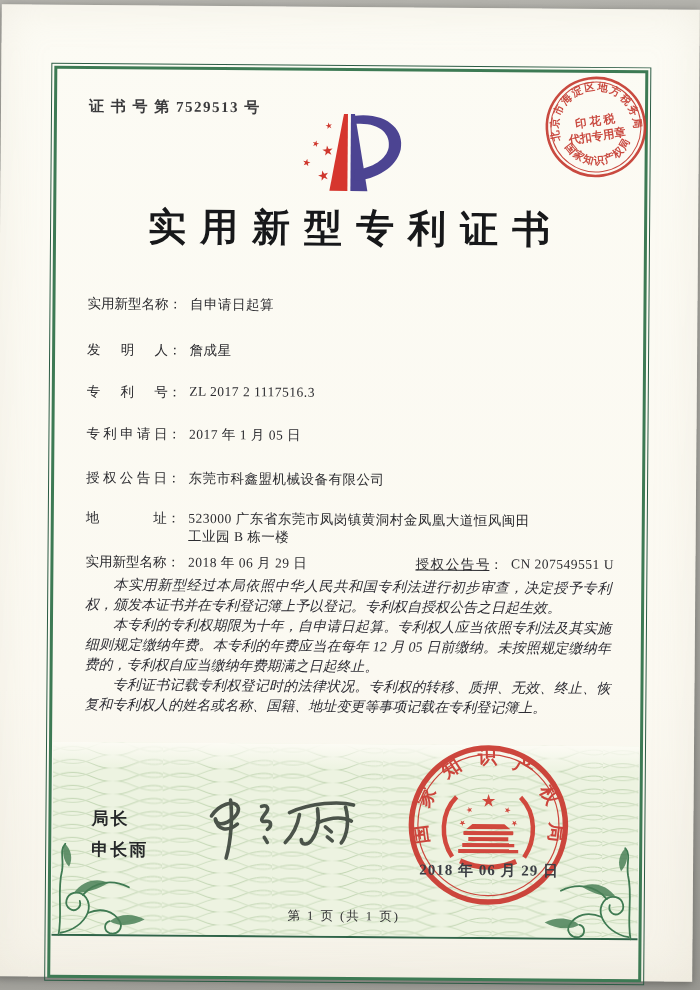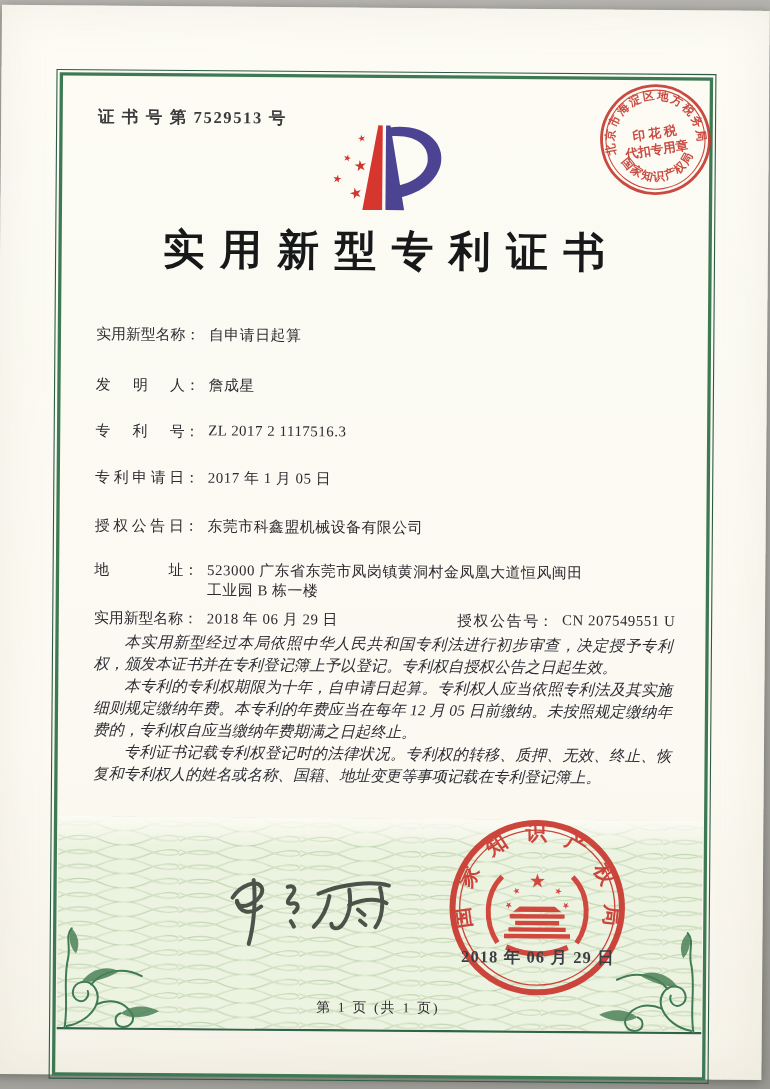--- a/index.html
+++ b/index.html
@@ -25,21 +25,21 @@
     font-size:38px;font-weight:700;letter-spacing:14px;padding-left:14px;box-sizing:border-box;
     color:#17181a;}
   .fields{position:absolute;left:88px;top:290px;width:540px;font-size:13.5px;color:#2c2c30;}
   .row{position:absolute;left:0;white-space:nowrap;}
   .lt{display:inline-block;width:81px;text-align:justify;text-align-last:justify;
     vertical-align:top;font-weight:500;}
   .colon{display:inline-block;vertical-align:top;}
   .val{display:inline-block;margin-left:8px;vertical-align:top;white-space:pre-line;
     letter-spacing:.5px;max-width:430px;}
   .grant-no{position:absolute;left:418px;top:548px;font-size:13.5px;color:#2c2c30;white-space:nowrap;}
-  .grant-no .lt{width:74px;}
+  .grant-no .lt{width:74px;text-decoration:underline;}
   .paras{position:absolute;left:88px;top:570px;width:526px;font-size:14px;line-height:20px;
     color:#2d2d34;font-style:italic;text-align:justify;}
   .paras p{margin:0;text-indent:2em;}
   .director{position:absolute;left:96px;top:798px;font-family:"Liberation Sans","DejaVu Sans",sans-serif;
     font-size:17px;line-height:31px;color:#26282a;font-weight:600;letter-spacing:2px;z-index:4;}
   .sig{position:absolute;left:198px;top:776px;width:170px;height:92px;z-index:4;}
   .seal{position:absolute;left:409px;top:733px;width:168px;height:168px;z-index:4;}
   .seal-date{position:absolute;left:408px;top:853px;width:172px;text-align:center;z-index:5;
     font-size:15px;font-weight:700;color:#3b3e44;letter-spacing:1px;}
   .page-foot{position:absolute;left:0;top:901px;width:100%;text-align:center;
@@ -162,20 +162,24 @@
     <div class="grant-no">
       <span class="lt">授权公告号</span><span class="colon">：</span><span class="val">CN 207549551 U</span>
     </div>
 
     <div class="paras">
       <p>本实用新型经过本局依照中华人民共和国专利法进行初步审查，决定授予专利权，颁发本证书并在专利登记簿上予以登记。专利权自授权公告之日起生效。</p>
       <p>本专利的专利权期限为十年，自申请日起算。专利权人应当依照专利法及其实施细则规定缴纳年费。本专利的年费应当在每年 12 月 05 日前缴纳。未按照规定缴纳年费的，专利权自应当缴纳年费期满之日起终止。</p>
       <p>专利证书记载专利权登记时的法律状况。专利权的转移、质押、无效、终止、恢复和专利权人的姓名或名称、国籍、地址变更等事项记载在专利登记簿上。</p>
     </div>
 
+    <div class="director">
+      <div>局长</div>
+      <div>申长雨</div>
+    </div>
 
     <svg class="sig" viewBox="0 0 170 92">
       <g fill="none" stroke="#39423a" stroke-width="3.6" stroke-linecap="round" opacity="0.9">
         <path d="M18,34 C26,22 40,18 44,24 C47,29 42,36 34,40 C28,43 22,42 22,37"></path>
         <path d="M22,37 C24,48 34,50 44,42"></path>
         <path d="M37,18 C39,34 38,58 33,76"></path>
         <path d="M68,24 C74,22 76,26 72,31 C68,36 66,40 72,39 C78,38 79,43 74,47"></path>
         <path d="M71,55 l3,5"></path>
         <path d="M96,30 C118,20 146,18 160,22"></path>
         <path d="M106,32 C104,44 98,54 92,60"></path>

